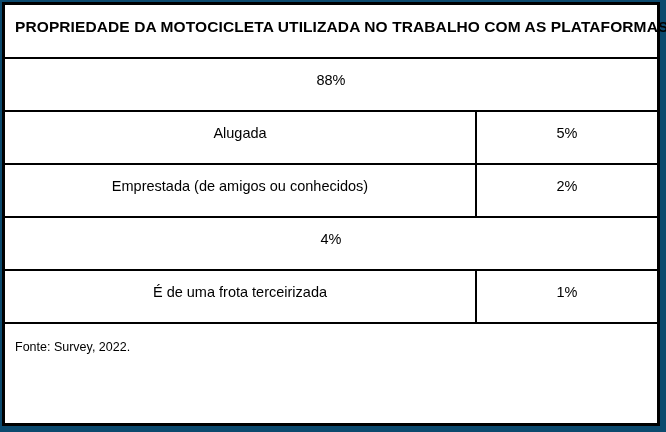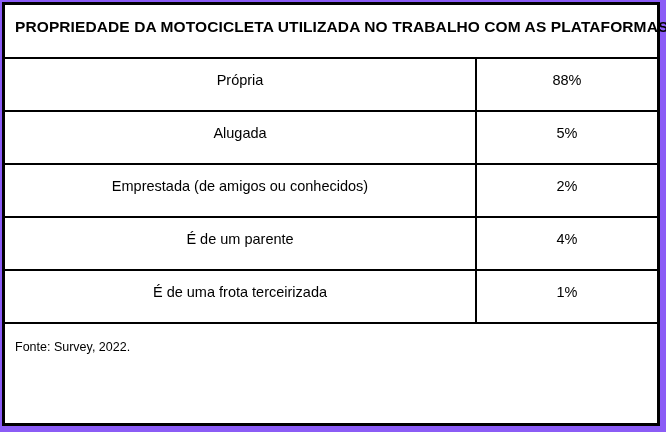--- a/index.html
+++ b/index.html
@@ -6,21 +6,21 @@
     margin: 0;
     padding: 0;
     background: #ffffff;
     font-family: "Liberation Sans", sans-serif;
     color: #000000;
   }
   .stage {
     position: relative;
     width: 666px;
     height: 432px;
-    background: #8b5cf6;
+    background: #0c4a6e;
     overflow: hidden;
   }
   .table-frame {
     position: absolute;
     left: 2px;
     top: 2px;
     width: 652px;
     height: 418px;
     border: 3px solid #000000;
     background: #ffffff;
@@ -75,36 +75,34 @@
 
 <div class="stage">
   <div class="table-frame">
 
     <div class="t-row title-row">
       <div class="title-cell">PROPRIEDADE DA MOTOCICLETA UTILIZADA NO TRABALHO COM AS PLATAFORMAS</div>
     </div>
 
 
     <div class="t-row data-row">
-      <div class="cell col-label">Própria</div>
       <div class="cell col-value">88%</div>
     </div>
 
     <div class="t-row data-row">
       <div class="cell col-label">Alugada</div>
       <div class="cell col-value">5%</div>
     </div>
 
     <div class="t-row data-row">
       <div class="cell col-label">Emprestada (de amigos ou conhecidos)</div>
       <div class="cell col-value">2%</div>
     </div>
 
     <div class="t-row data-row">
-      <div class="cell col-label">É de um parente</div>
       <div class="cell col-value">4%</div>
     </div>
 
     <div class="t-row data-row">
       <div class="cell col-label">É de uma frota terceirizada</div>
       <div class="cell col-value">1%</div>
     </div>
 
     <div class="t-row footer-row">
       <div class="footer-cell">Fonte: Survey, 2022.</div>

